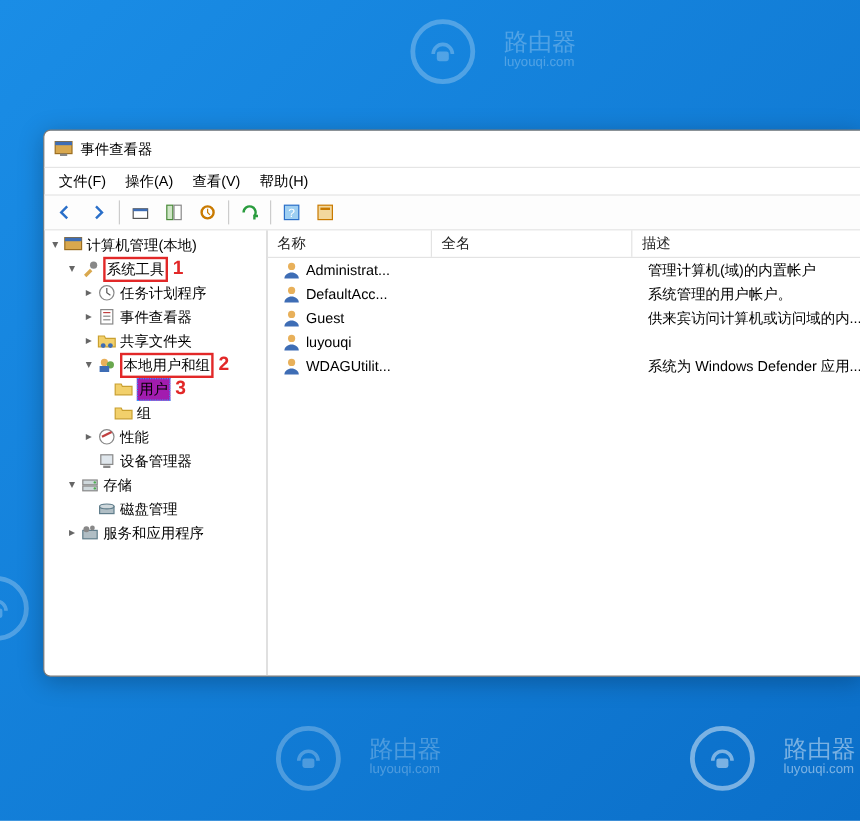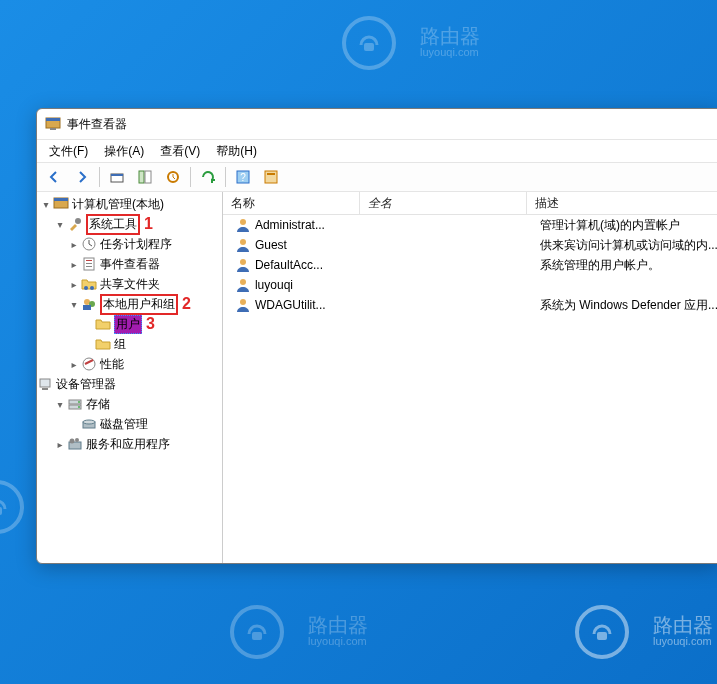--- a/index.html
+++ b/index.html
@@ -255,21 +255,21 @@
                     <div class="node" style="padding-left:30px;">
                   <span class="exp">▸</span>
                   <svg class="nico" viewBox="0 0 16 16">
                         <circle cx="8" cy="8" r="6" fill="#fff" stroke="#888"></circle>
                         <path d="M4 8l8-4" stroke="#c04040" stroke-width="2"></path>
                       </svg>
                   <span class="lab">性能</span>
                 </div>
                   </li>
                 <li>
-                    <div class="node" style="">
+                    <div class="node" style="padding-left:44px;">
                   <svg class="nico" viewBox="0 0 16 16">
                         <rect x="3" y="3" width="10" height="8" fill="#dfe6ec" stroke="#888"></rect>
                         <rect x="5" y="12" width="6" height="2" fill="#888"></rect>
                       </svg>
                   <span class="lab">设备管理器</span>
                 </div>
                   </li>
               </ul>
             </li>
             <li>
@@ -307,60 +307,60 @@
               </div>
             </li>
           </ul>
         </li>
       </ul>
     </div>
 
     <div class="list">
       <div class="lhdr">
         <div style="width:120px;">名称</div>
-        <div style="width:150px;font-style:italic;">全名</div>
+        <div style="width:150px;">全名</div>
         <div style="flex:1;">描述</div>
       </div>
       <div class="lbody" id="user-rows">
           <div class="row">
             <span class="c0"></span>
             <svg class="cico" viewBox="0 0 16 16">
               <circle cx="8" cy="5" r="3" fill="#e8b05a"></circle>
               <path d="M2 15c0-3 3-5 6-5s6 2 6 5" fill="#3e6db5"></path>
             </svg>
             <span class="c1">Administrat...</span>
             <span class="c2"></span>
             <span class="c3">管理计算机(域)的内置帐户</span>
           </div>
           <div class="row">
             <span class="c0"></span>
             <svg class="cico" viewBox="0 0 16 16">
               <circle cx="8" cy="5" r="3" fill="#e8b05a"></circle>
               <path d="M2 15c0-3 3-5 6-5s6 2 6 5" fill="#3e6db5"></path>
             </svg>
+            <span class="c1">DefaultAcc...</span>
+            <span class="c2"></span>
+            <span class="c3">系统管理的用户帐户。</span>
+          </div>
+          <div class="row">
+            <span class="c0"></span>
+            <svg class="cico" viewBox="0 0 16 16">
+              <circle cx="8" cy="5" r="3" fill="#e8b05a"></circle>
+              <path d="M2 15c0-3 3-5 6-5s6 2 6 5" fill="#3e6db5"></path>
+            </svg>
             <span class="c1">Guest</span>
             <span class="c2"></span>
             <span class="c3">供来宾访问计算机或访问域的内...</span>
           </div>
           <div class="row">
             <span class="c0"></span>
             <svg class="cico" viewBox="0 0 16 16">
               <circle cx="8" cy="5" r="3" fill="#e8b05a"></circle>
               <path d="M2 15c0-3 3-5 6-5s6 2 6 5" fill="#3e6db5"></path>
             </svg>
-            <span class="c1">DefaultAcc...</span>
-            <span class="c2"></span>
-            <span class="c3">系统管理的用户帐户。</span>
-          </div>
-          <div class="row">
-            <span class="c0"></span>
-            <svg class="cico" viewBox="0 0 16 16">
-              <circle cx="8" cy="5" r="3" fill="#e8b05a"></circle>
-              <path d="M2 15c0-3 3-5 6-5s6 2 6 5" fill="#3e6db5"></path>
-            </svg>
             <span class="c1">luyouqi</span>
             <span class="c2"></span>
             <span class="c3"></span>
           </div>
           <div class="row">
             <span class="c0"></span>
             <svg class="cico" viewBox="0 0 16 16">
               <circle cx="8" cy="5" r="3" fill="#e8b05a"></circle>
               <path d="M2 15c0-3 3-5 6-5s6 2 6 5" fill="#3e6db5"></path>
             </svg>

